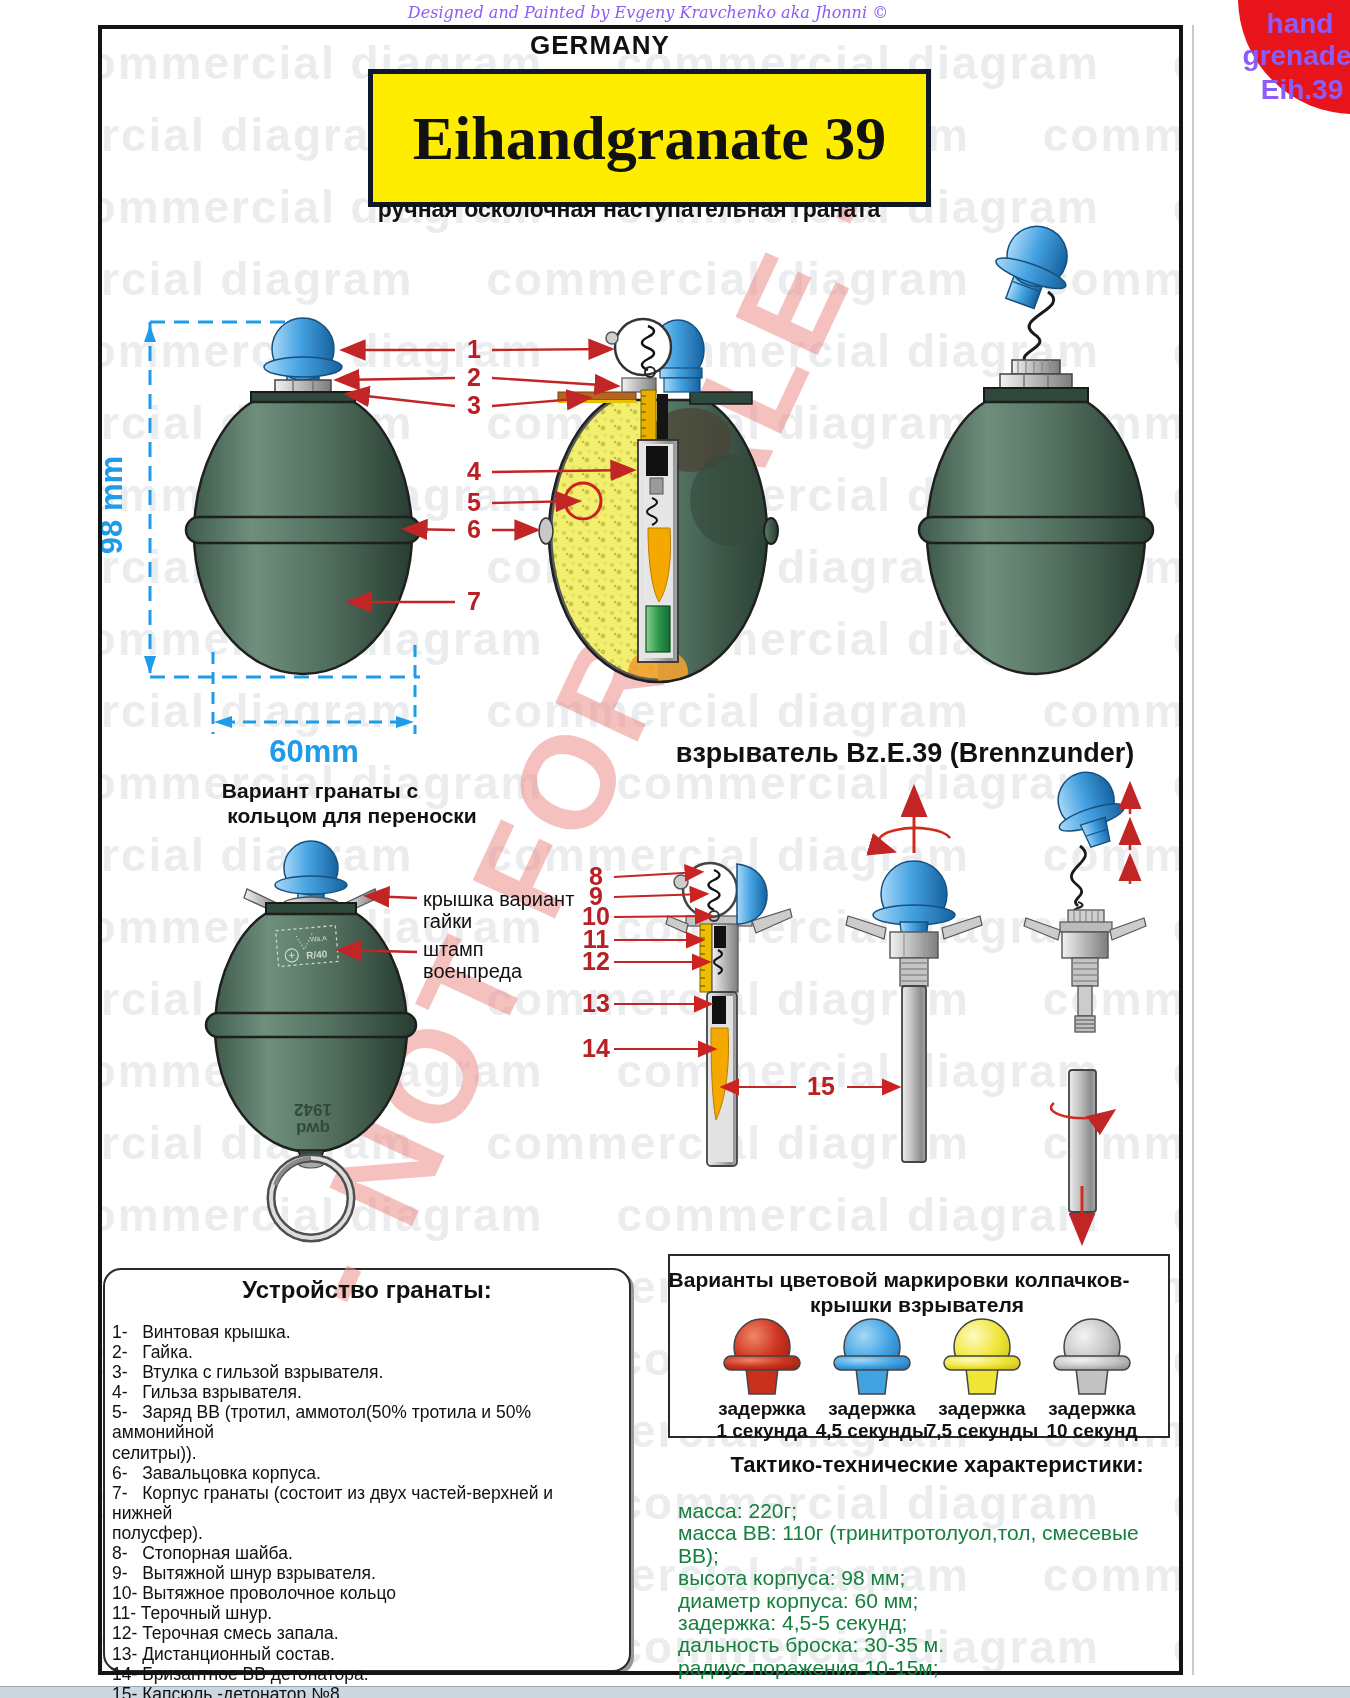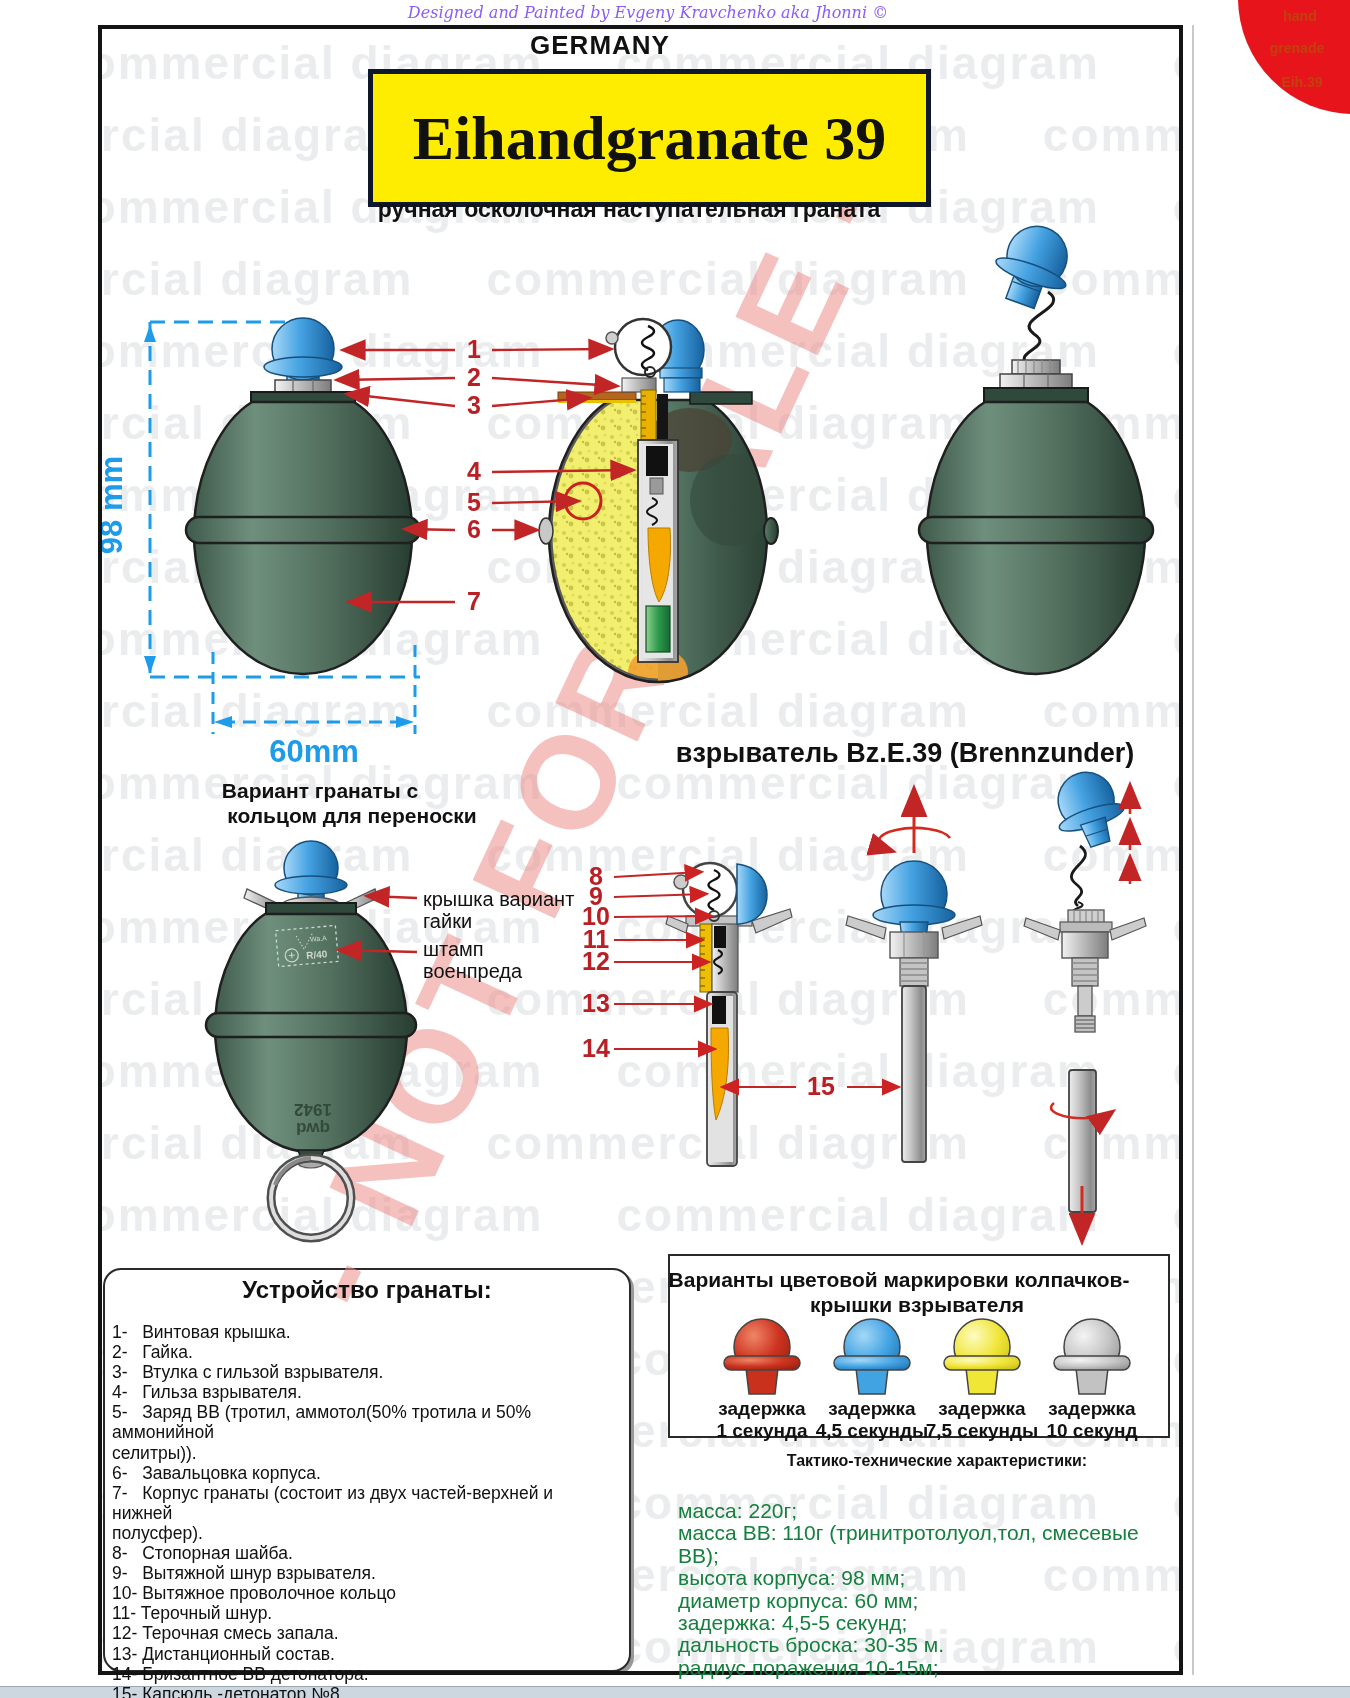--- a/index.html
+++ b/index.html
@@ -17,39 +17,39 @@
   #frame{position:absolute;left:98px;top:25px;width:1085px;height:1650px;
          border:4px solid #141414;box-sizing:border-box;z-index:4;}
   #page-edge{position:absolute;left:1192px;top:25px;width:2px;height:1650px;background:#c9c9c9;z-index:1;}
   #bottom-strip{position:absolute;left:0;top:1686px;width:1350px;height:12px;
                 background:#ccd7e0;border-top:1px solid #9aa8b4;z-index:4;}
   #credit{top:3px;left:648px;font-family:"DejaVu Serif",serif;font-style:italic;
           font-size:16px;color:#8b5cf6;z-index:4;}
   #germany{top:30px;left:600px;font-size:26px;font-weight:bold;letter-spacing:1px;z-index:4;}
   #badge-circle{position:absolute;left:1238px;top:-118px;width:232px;height:232px;
                 border-radius:50%;background:#e8141c;z-index:4;}
-  .badge-t{color:#c2410c;font-weight:bold;font-size:14px;z-index:5;}
+  .badge-t{color:#8b5cf6;font-weight:bold;font-size:28px;z-index:5;}
   #title-box{position:absolute;left:368px;top:69px;width:563px;height:138px;background:#ffed00;
              border:5px solid #0f172a;box-sizing:border-box;z-index:3;
              display:flex;align-items:center;justify-content:center;}
   #title-box .tt{font-family:"Liberation Serif",serif;font-weight:bold;font-size:62px;color:#111;}
   .sub{font-size:23px;font-weight:bold;z-index:4;}
   #fuze-title{top:738px;left:905px;font-size:27px;font-weight:bold;z-index:4;}
   .variant-t{font-size:21px;font-weight:bold;z-index:4;}
   .lbl{font-size:20px;z-index:4;}
   #device-box-bg{position:absolute;left:103px;top:1268px;width:524px;height:400px;background:#fff;
                  border:2.5px solid #2a2a2a;border-radius:18px;box-shadow:3px 3px 0 #999;z-index:1;}
   #device-title{top:1276px;left:367px;font-size:24px;font-weight:bold;z-index:4;}
   #device-lines{position:absolute;left:112px;top:1322px;width:505px;font-size:17.5px;line-height:20.1px;
                 white-space:pre-wrap;color:#111;z-index:4;}
   #caps-box-bg{position:absolute;left:668px;top:1254px;width:502px;height:184px;background:#fff;
                border:2px solid #2a2a2a;box-sizing:border-box;z-index:1;}
   .caps-title{font-size:21px;font-weight:bold;z-index:4;}
   .cap-lbl{font-size:19px;font-weight:bold;z-index:4;}
-  #specs-title{top:1452px;left:937px;font-size:16px;font-weight:bold;z-index:4;}
+  #specs-title{top:1452px;left:937px;font-size:22px;font-weight:bold;z-index:4;}
   #specs-lines{position:absolute;left:678px;top:1500px;width:500px;font-size:21px;line-height:22.4px;
                white-space:pre-wrap;color:#15803d;z-index:4;}
   svg text{font-family:"Liberation Sans",sans-serif;}
 </style>
 </head>
 <body>
 
 <div id="page">
 
   <div id="wm-tiles">

